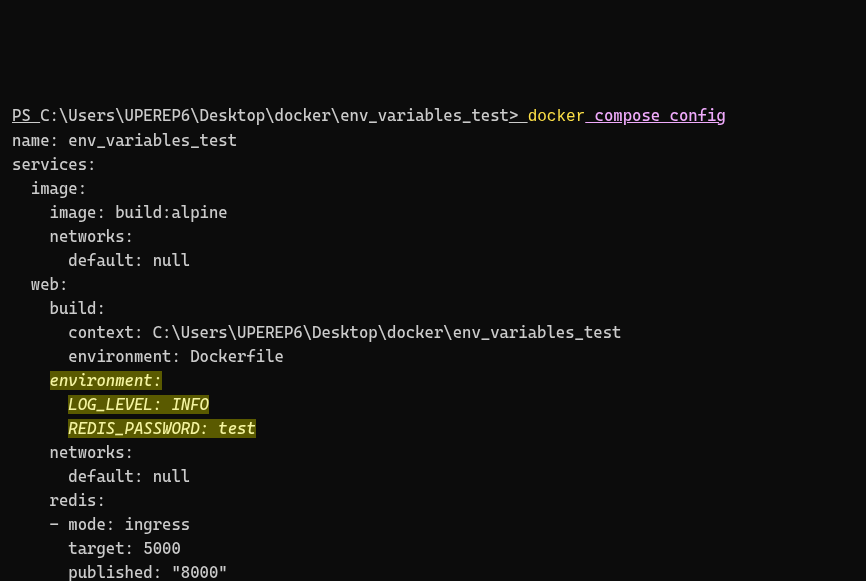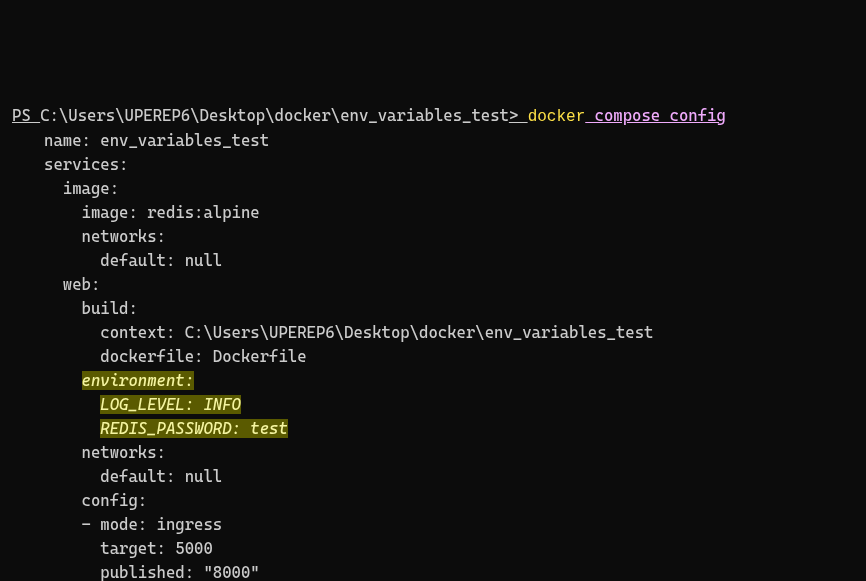--- a/index.html
+++ b/index.html
@@ -32,50 +32,49 @@
     .cmd-yellow {
       color: #fde047;
       font-family: Liberation Mono, monospace;
     }
     .cmd-gray {
       color: #f0abfc;
       text-decoration: underline;
     }
     .output-line {
       color: #cccccc;
-      margin-left: 32px;
     }
     .highlight {
       background-color: #5a5a00;
       color: #f5f5a0;
       font-style: italic;
     }
   </style>
 </head>
 <body>
 
 
 
 <div><span class="prompt-line"><span class="ps-prefix">PS </span><span class="path">C:\Users\UPEREP6\Desktop\docker\env_variables_test</span><span class="ps-prefix">&gt; </span><span class="cmd-yellow">docker</span><span class="cmd-gray"> compose config</span></span>
 <span class="output-line">name: env_variables_test</span>
 <span class="output-line">services:</span>
 <span class="output-line">  image:</span>
-<span class="output-line">    image: redis:alpine</span>
+<span class="output-line">    image: build:alpine</span>
 <span class="output-line">    networks:</span>
 <span class="output-line">      default: null</span>
 <span class="output-line">  web:</span>
 <span class="output-line">    build:</span>
 <span class="output-line">      context: C:\Users\UPEREP6\Desktop\docker\env_variables_test</span>
-<span class="output-line">      dockerfile: Dockerfile</span>
+<span class="output-line">      environment: Dockerfile</span>
 <span><span class="output-line">    </span><span class="highlight">environment:</span></span>
 <span><span class="output-line">      </span><span class="highlight">LOG_LEVEL: INFO</span></span>
 <span><span class="output-line">      </span><span class="highlight">REDIS_PASSWORD: test</span></span>
 <span class="output-line">    networks:</span>
 <span class="output-line">      default: null</span>
-<span class="output-line">    config:</span>
+<span class="output-line">    redis:</span>
 <span class="output-line">    - mode: ingress</span>
 <span class="output-line">      target: 5000</span>
 <span class="output-line">      published: "8000"</span>
 
 
 
 </div>
 
 
 

